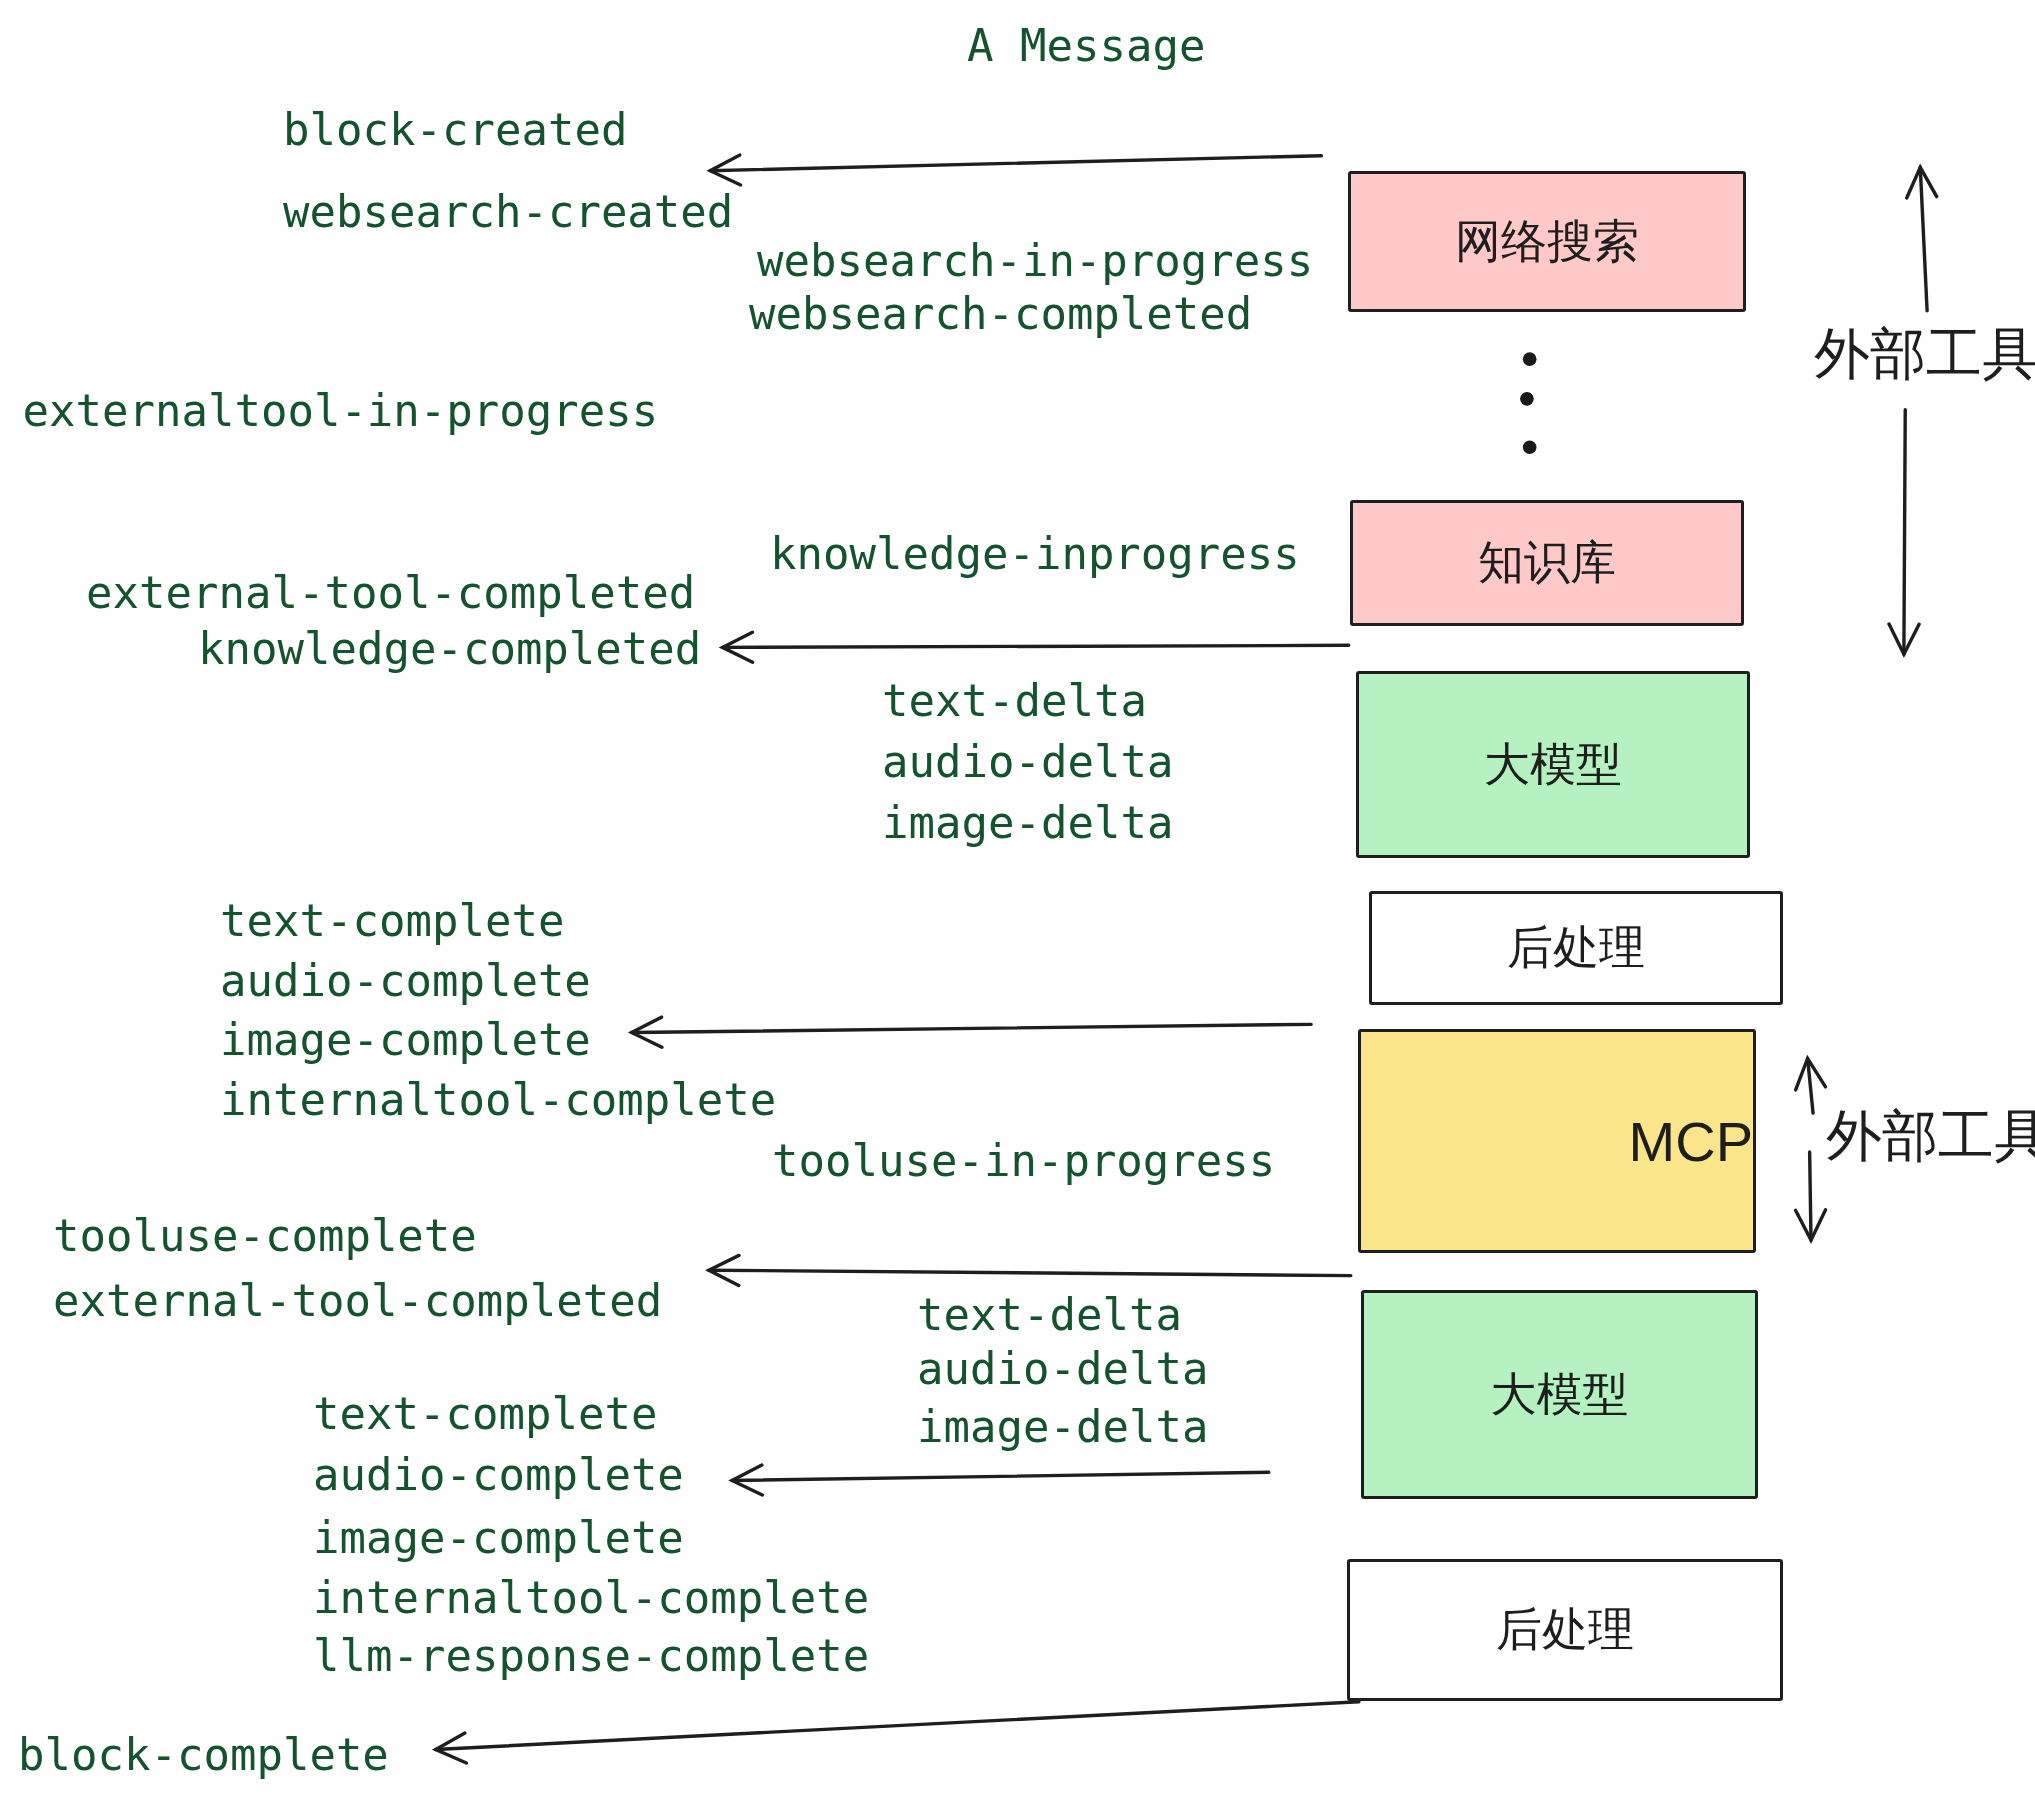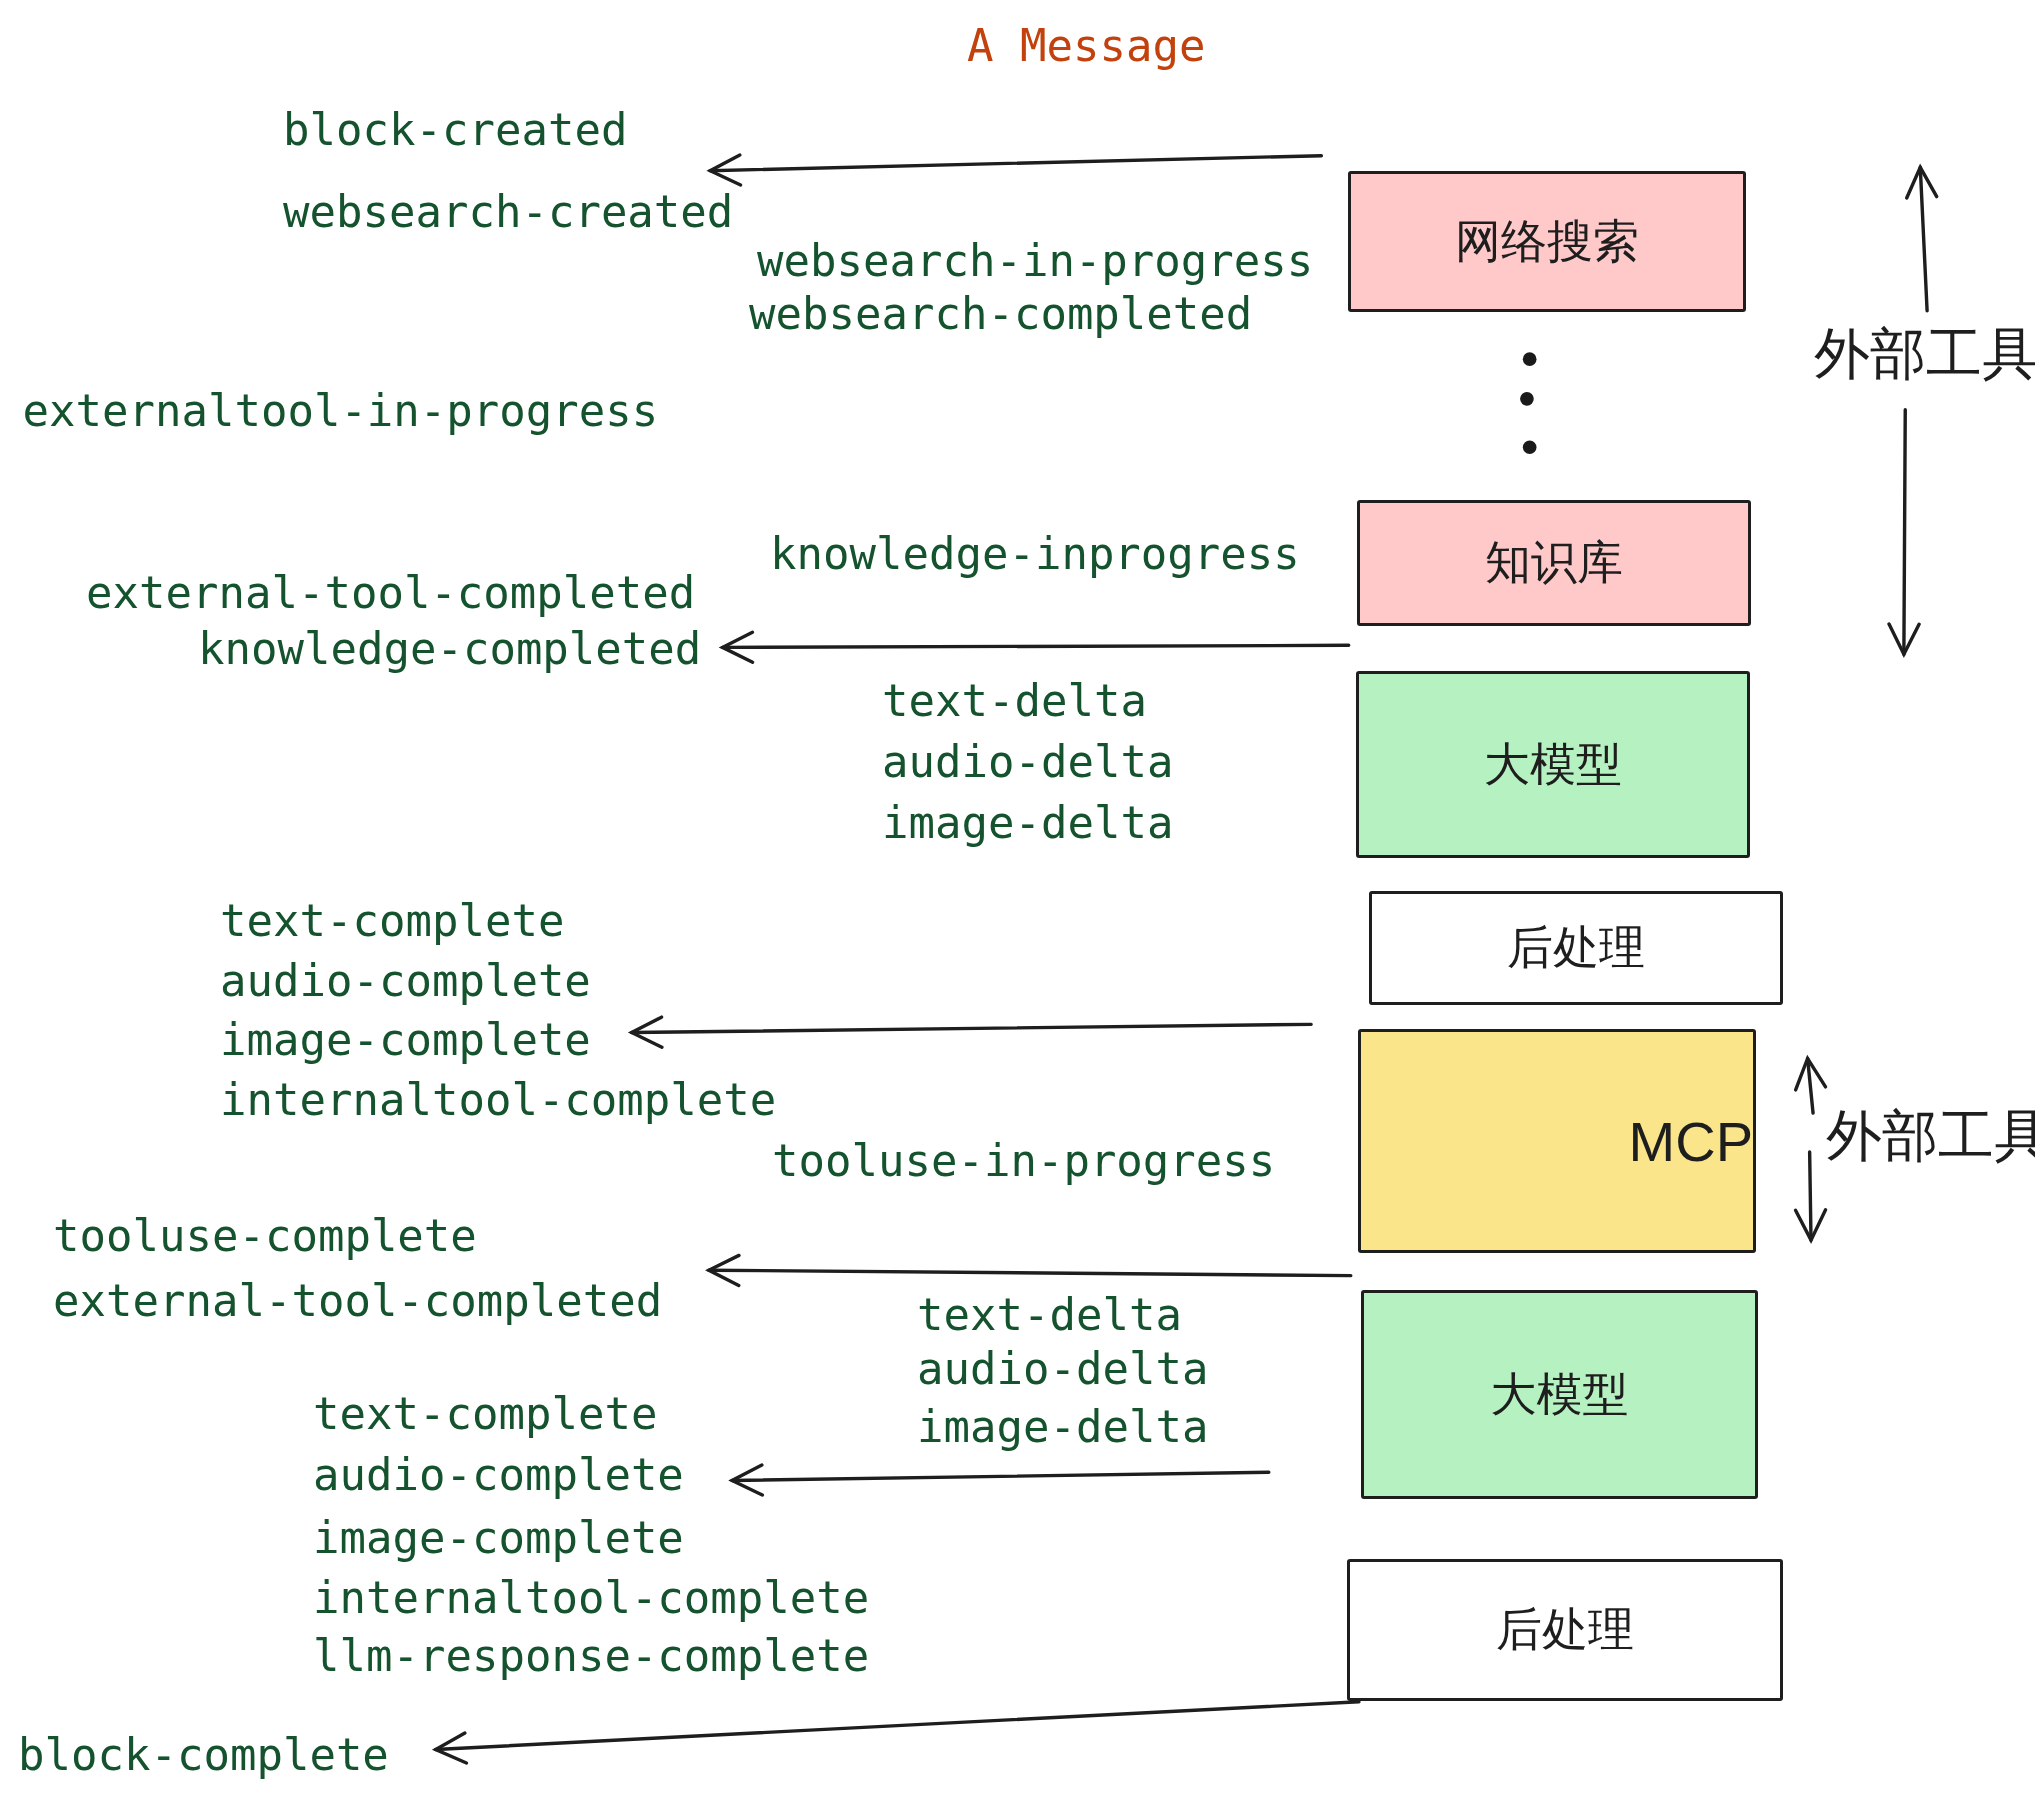--- a/index.html
+++ b/index.html
@@ -14,21 +14,21 @@
   .evt {
     position: absolute;
     font: 44px/1.05 "DejaVu Sans Mono", monospace;
     color: #14532d;
     white-space: nowrap;
     transform: translateY(-50%);
   }
   .title {
     position: absolute;
     font: 44px/1.05 "DejaVu Sans Mono", monospace;
-    color: #c2410c;
+    color: #14532d;
     white-space: nowrap;
     transform: translateY(-50%);
   }
   .node {
     position: absolute;
     box-sizing: border-box;
     border: 3.4px solid #1e1e1e;
     border-radius: 3px;
     display: flex;
     align-items: center;
@@ -85,21 +85,21 @@
       <circle cx="2240" cy="655" r="10"></circle>
     </g>
   </svg>
 
   <div class="title" style="left:967px; top:46px;">A Message</div>
 
   <div class="node" style="left:1348px; top:171px; width:398px; height:141px; background:#FFC9C9;">
     <span>网络搜索</span>
   </div>
 
-  <div class="node" style="left:1350px; top:500px; width:394px; height:126px; background:#FFC9C9;margin-left:7px;">
+  <div class="node" style="left:1350px; top:500px; width:394px; height:126px; background:#FFC9C9;">
     <span>知识库</span>
   </div>
 
   <div class="node" style="left:1356px; top:671px; width:394px; height:187px; background:#B6F2C1;">
     <span>大模型</span>
   </div>
 
   <div class="node" style="left:1369px; top:891px; width:414px; height:114px; background:#FFFFFF;">
     <span>后处理</span>
   </div>

